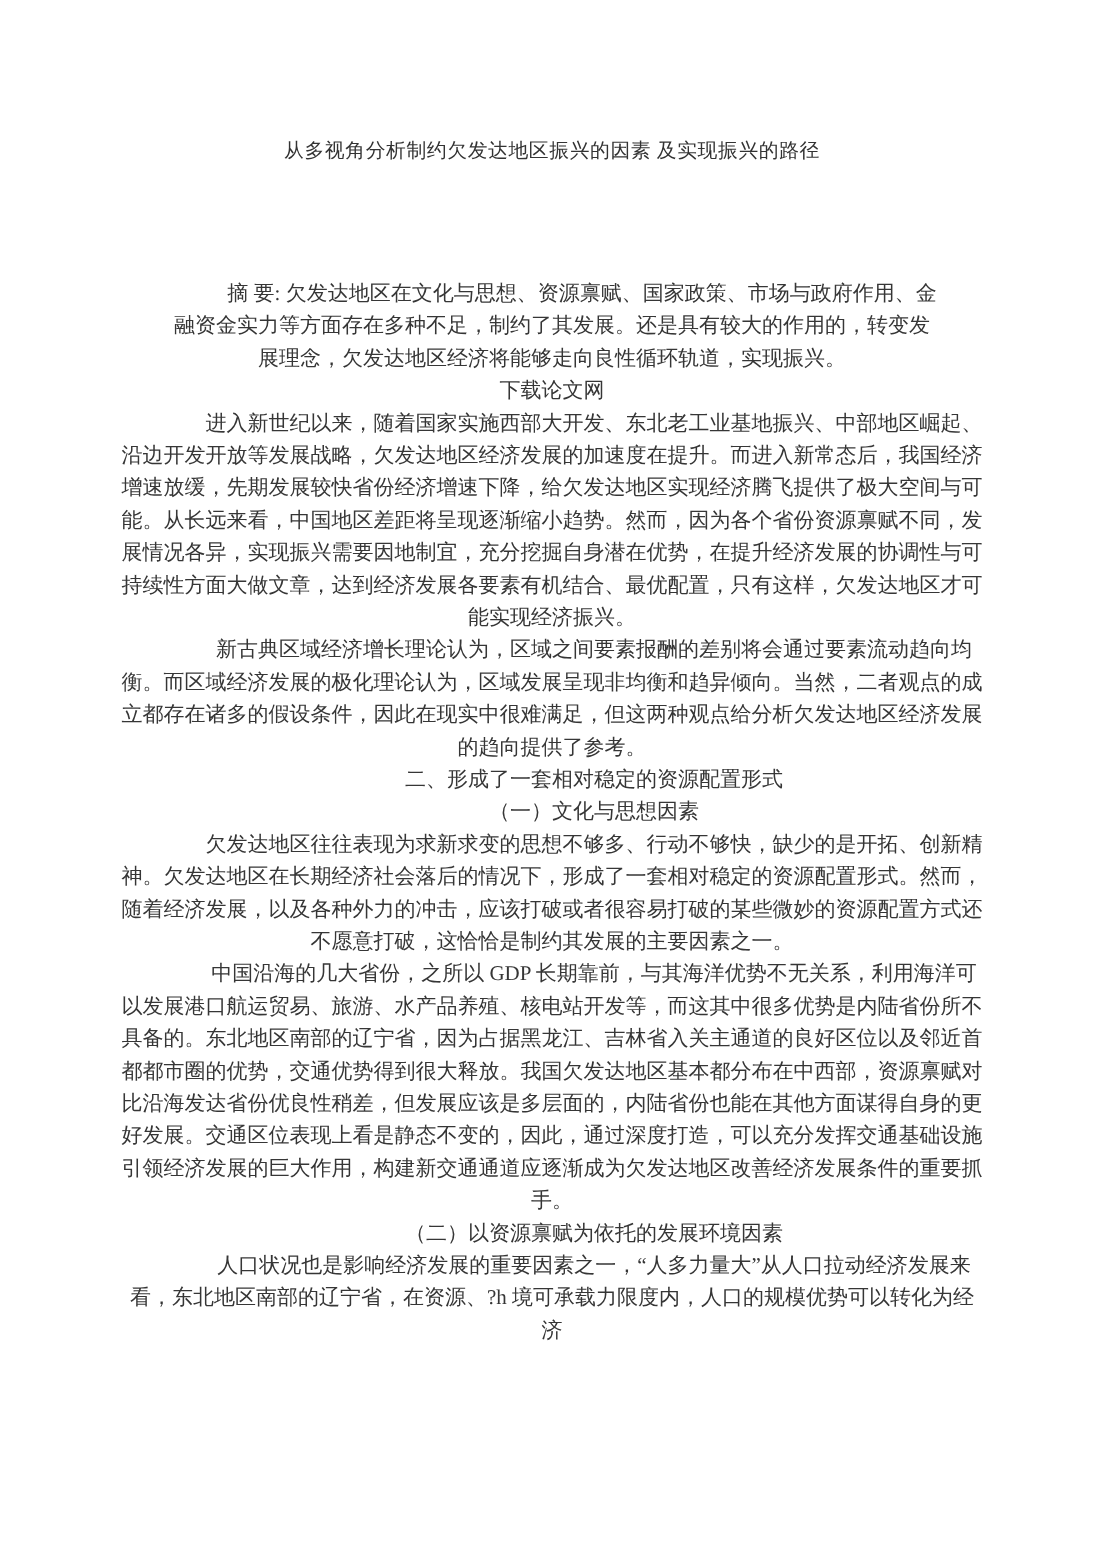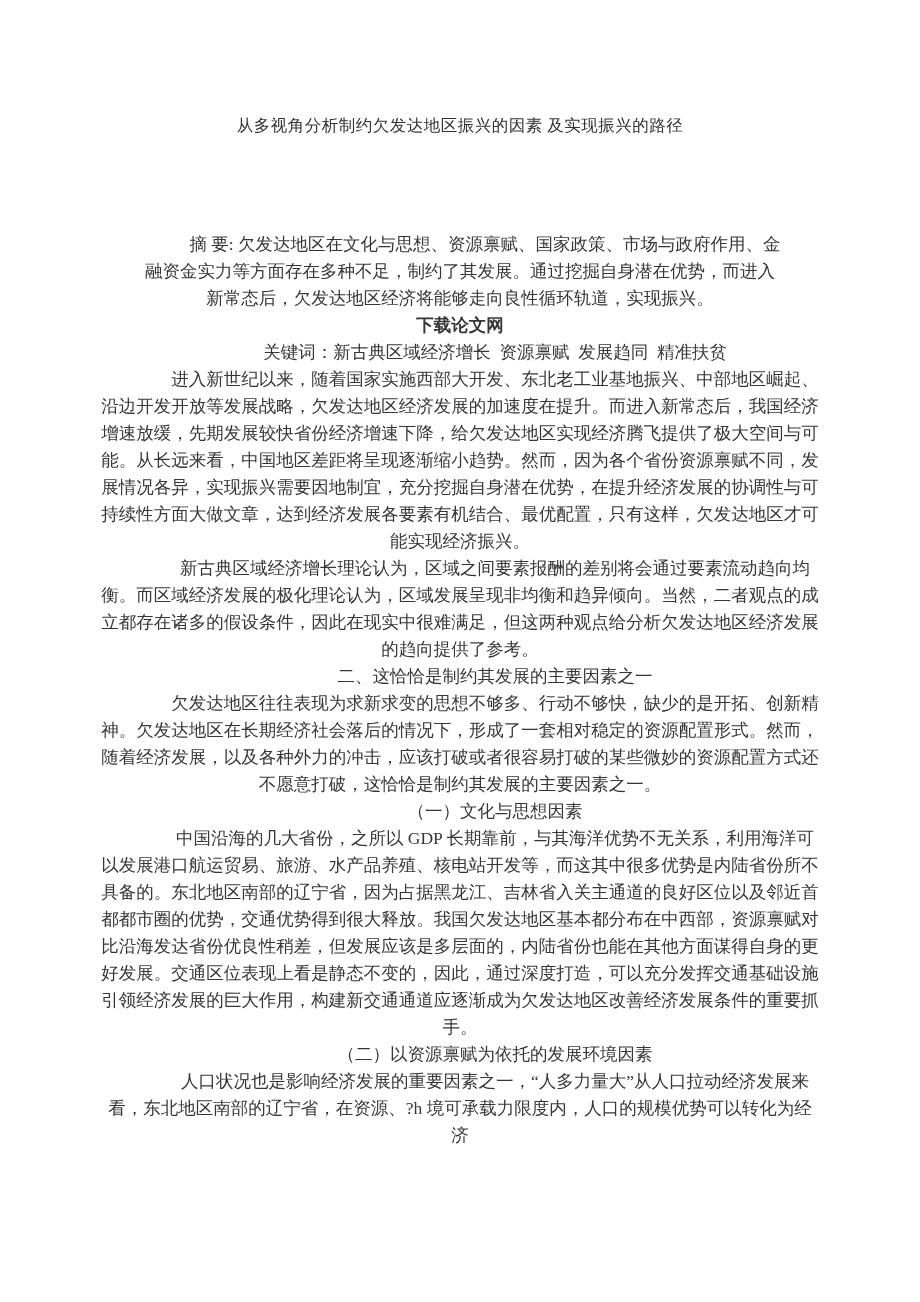--- a/index.html
+++ b/index.html
@@ -38,54 +38,52 @@
   
   .block-indent {
     margin-left: 37px !important;
     margin-right: 37px !important;
   }
   .abstract {
     text-indent: 50px;
   }
   .no-indent {
     text-indent: 0;
-    font-weight: bold;
   }
   
   .first-indent {
     text-indent: 70px;
   }
   .kw {
     white-space: pre-wrap;
   }
 </style>
 </head>
 <body>
 
 <div class="page">
   <div class="doc">
 
     <p class="doc-title">从多视角分析制约欠发达地区振兴的因素 及实现振兴的路径</p>
 
-    <p class="block-indent abstract">摘 要: 欠发达地区在文化与思想、资源禀赋、国家政策、市场与政府作用、金融资金实力等方面存在多种不足，制约了其发展。通过挖掘自身潜在优势，而进入新常态后，欠发达地区经济将能够走向良性循环轨道，实现振兴。</p>
+    <p class="block-indent abstract">摘 要: 欠发达地区在文化与思想、资源禀赋、国家政策、市场与政府作用、金融资金实力等方面存在多种不足，制约了其发展。还是具有较大的作用的，转变发展理念，欠发达地区经济将能够走向良性循环轨道，实现振兴。</p>
 
     <p class="block-indent no-indent">下载论文网</p>
 
-    <p class="first-indent kw">关键词：新古典区域经济增长  资源禀赋  发展趋同  精准扶贫</p>
 
 
     <p class="first-indent">进入新世纪以来，随着国家实施西部大开发、东北老工业基地振兴、中部地区崛起、沿边开发开放等发展战略，欠发达地区经济发展的加速度在提升。而进入新常态后，我国经济增速放缓，先期发展较快省份经济增速下降，给欠发达地区实现经济腾飞提供了极大空间与可能。从长远来看，中国地区差距将呈现逐渐缩小趋势。然而，因为各个省份资源禀赋不同，发展情况各异，实现振兴需要因地制宜，充分挖掘自身潜在优势，在提升经济发展的协调性与可持续性方面大做文章，达到经济发展各要素有机结合、最优配置，只有这样，欠发达地区才可能实现经济振兴。</p>
 
     <p class="first-indent">新古典区域经济增长理论认为，区域之间要素报酬的差别将会通过要素流动趋向均衡。而区域经济发展的极化理论认为，区域发展呈现非均衡和趋异倾向。当然，二者观点的成立都存在诸多的假设条件，因此在现实中很难满足，但这两种观点给分析欠发达地区经济发展的趋向提供了参考。</p>
 
-    <p class="first-indent">二、这恰恰是制约其发展的主要因素之一</p>
+    <p class="first-indent">二、形成了一套相对稳定的资源配置形式</p>
+
+    <p class="first-indent">（一）文化与思想因素</p>
 
     <p class="first-indent">欠发达地区往往表现为求新求变的思想不够多、行动不够快，缺少的是开拓、创新精神。欠发达地区在长期经济社会落后的情况下，形成了一套相对稳定的资源配置形式。然而，随着经济发展，以及各种外力的冲击，应该打破或者很容易打破的某些微妙的资源配置方式还不愿意打破，这恰恰是制约其发展的主要因素之一。</p>
-
-    <p class="first-indent">（一）文化与思想因素</p>
 
 
     <p class="first-indent">中国沿海的几大省份，之所以 GDP 长期靠前，与其海洋优势不无关系，利用海洋可以发展港口航运贸易、旅游、水产品养殖、核电站开发等，而这其中很多优势是内陆省份所不具备的。东北地区南部的辽宁省，因为占据黑龙江、吉林省入关主通道的良好区位以及邻近首都都市圈的优势，交通优势得到很大释放。我国欠发达地区基本都分布在中西部，资源禀赋对比沿海发达省份优良性稍差，但发展应该是多层面的，内陆省份也能在其他方面谋得自身的更好发展。交通区位表现上看是静态不变的，因此，通过深度打造，可以充分发挥交通基础设施引领经济发展的巨大作用，构建新交通通道应逐渐成为欠发达地区改善经济发展条件的重要抓手。</p>
 
     <p class="first-indent">（二）以资源禀赋为依托的发展环境因素</p>
 
     <p class="first-indent">人口状况也是影响经济发展的重要因素之一，“人多力量大”从人口拉动经济发展来看，东北地区南部的辽宁省，在资源、?h 境可承载力限度内，人口的规模优势可以转化为经济</p>
 
   </div>
 </div>

